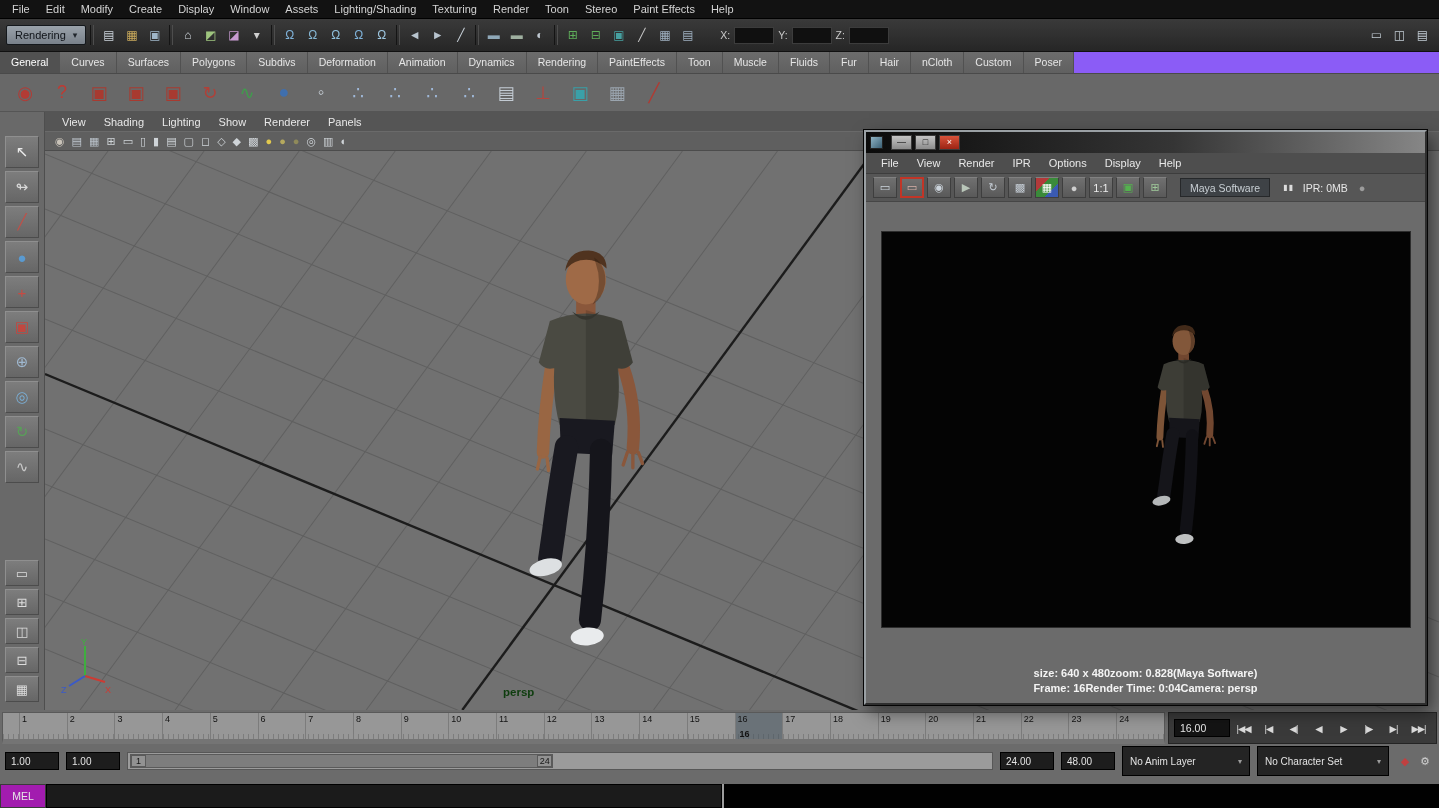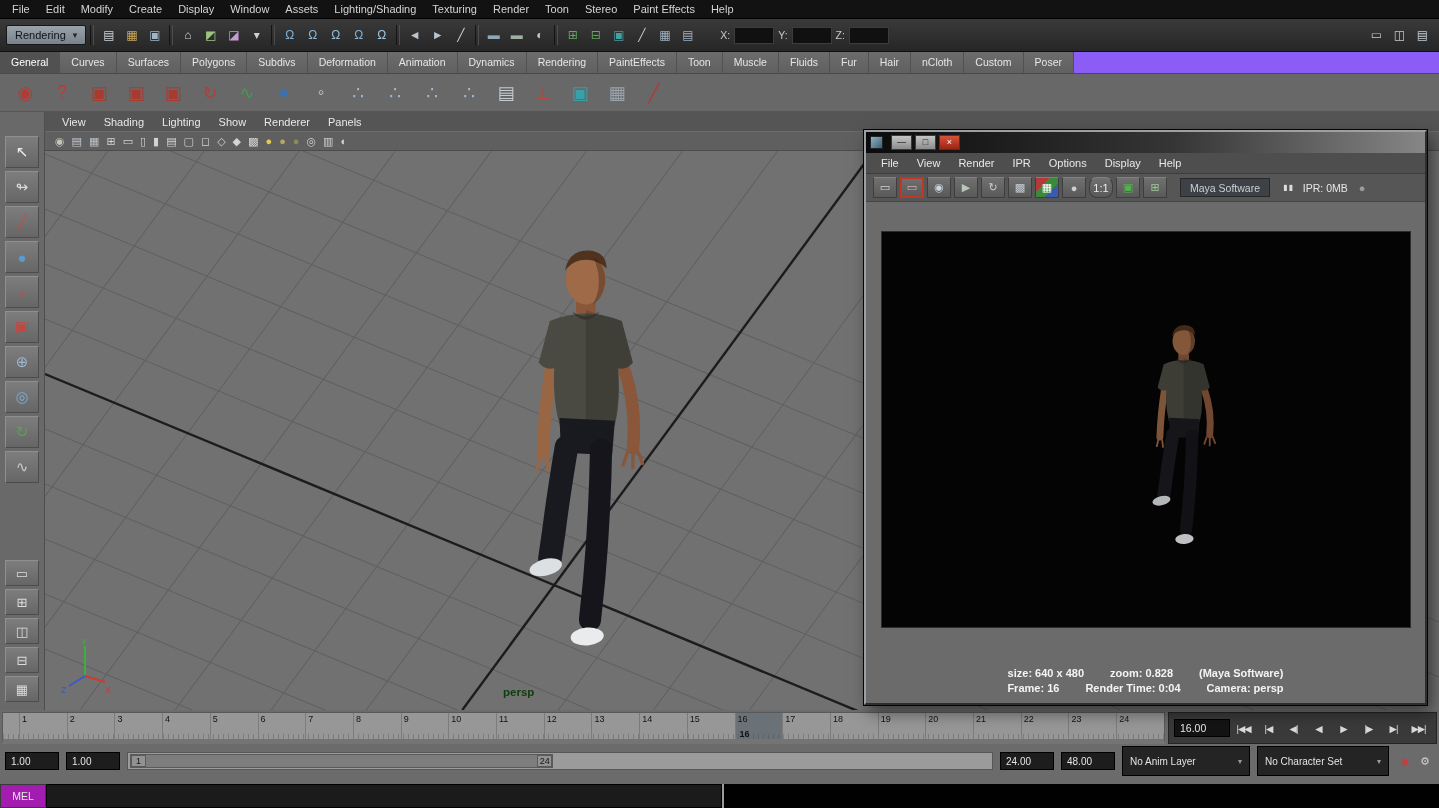--- a/index.html
+++ b/index.html
@@ -61,21 +61,21 @@
   .rv-icon { width:24px; height:21px; flex:0 0 auto; background:linear-gradient(#707070,#595959); border:1px solid #3e3e3e; border-top-color:#818181; display:flex; align-items:center; justify-content:center; font-size:11px; cursor:default; }
   .rv-icon.active { border:1px solid #c23527; box-shadow:0 0 0 1px #c23527 inset; }
   .renderer-box { height:19px; margin-left:10px; padding:0 9px; background:#3e4246; border:1px solid #26282a; color:#c8cfd4; font-size:10.5px; display:flex; align-items:center; }
   .pause-glyph { margin-left:10px; color:#dcdcdc; font-size:8px; letter-spacing:1px; }
   .ipr-label { margin-left:6px; color:#e6e6e6; font-size:10.5px; }
   .status-dot { margin-left:8px; color:#9c9c9c; font-size:11px; }
   .rv-image-region { flex:1; display:flex; align-items:center; justify-content:center; min-height:0; }
   .rv-image { width:530px; height:397px; background:#040404; border:1px solid #2d2d2d; position:relative; }
   .rv-char { position:absolute; left:248px; top:90px; width:92px; height:230px; filter:brightness(.82); pointer-events:none; }
   .rv-status { height:46px; flex:0 0 auto; display:flex; flex-direction:column; align-items:center; justify-content:center; gap:3px; font-weight:bold; font-size:11px; color:#f4f4f4; }
-  .rv-status .line { display:flex; gap:26px; }
+  .rv-status .line { display:flex; }
   
   .timeline { height:32px; flex:0 0 auto; margin-top:2px; display:flex; align-items:stretch; padding:0 2px; }
   .ruler { flex:1; position:relative; display:flex; background:#979797; border:1px solid #595959; border-bottom:5px solid #747474; padding-left:16px;
     background-image:repeating-linear-gradient(90deg,#7d7d7d 0 1px,transparent 1px 5px); background-size:100% 5px; background-position:left bottom; background-repeat:no-repeat; }
   .tick { flex:1; position:relative; border-left:1px solid #7c7c7c; color:#131313; }
   .tick .tnum { position:absolute; top:1px; left:2px; font-size:9px; }
   .tick .tsub { position:absolute; bottom:0; left:4px; font-size:9px; font-weight:bold; }
   .tick.active { background:rgba(70,83,94,.55); }
   .tl-right { display:flex; align-items:center; gap:1px; margin-left:3px; background:#3a3a3a; border:1px solid #242424; padding:0 5px; }
   .time-field { width:56px; height:18px; background:#141414; border:1px solid #000; color:#e8e8e8; font-size:10.5px; padding:2px 5px; }
@@ -384,21 +384,21 @@
       <div style="display:flex;gap:3px">
 
       <div class="rv-icon" style="color: rgb(204, 212, 220);">▭</div>
           <div class="rv-icon active" style="color: rgb(216, 176, 168);">▭</div>
           <div class="rv-icon" style="color: rgb(204, 212, 220);">◉</div>
           <div class="rv-icon" style="color: rgb(185, 198, 185);">▶</div>
           <div class="rv-icon" style="color: rgb(196, 204, 212);">↻</div>
           <div class="rv-icon" style="color: rgb(196, 204, 212);">▩</div>
           <div class="rv-icon" style="color: rgb(255, 255, 255); background: linear-gradient(135deg, rgb(178, 58, 58) 33%, rgb(58, 138, 58) 33%, rgb(58, 138, 58) 66%, rgb(58, 90, 178) 66%);">▦</div>
           <div class="rv-icon" style="color: rgb(207, 207, 207);">●</div>
-          <div class="rv-icon" style="color: rgb(236, 236, 236); border-radius: 8px;">1:1</div>
+          <div class="rv-icon" style="color: rgb(236, 236, 236);">1:1</div>
           <div class="rv-icon" style="color: rgb(84, 178, 78);">▣</div>
           <div class="rv-icon" style="color: rgb(159, 200, 154);">⊞</div>
         </div>
       <div class="renderer-box">Maya Software</div>
       <span class="pause-glyph">▮▮</span>
       <span class="ipr-label">IPR: 0MB</span>
       <span class="status-dot">●</span>
     </div>
     <div class="rv-image-region">
       <div class="rv-image">

